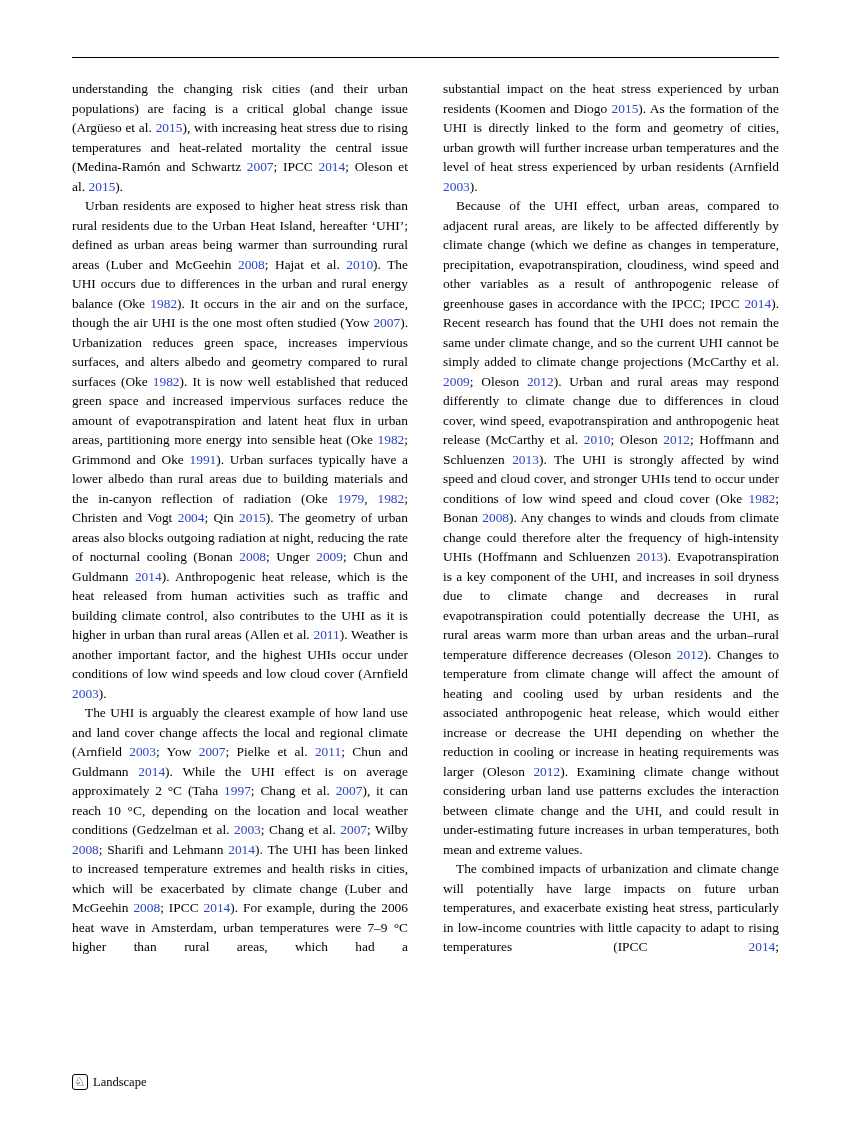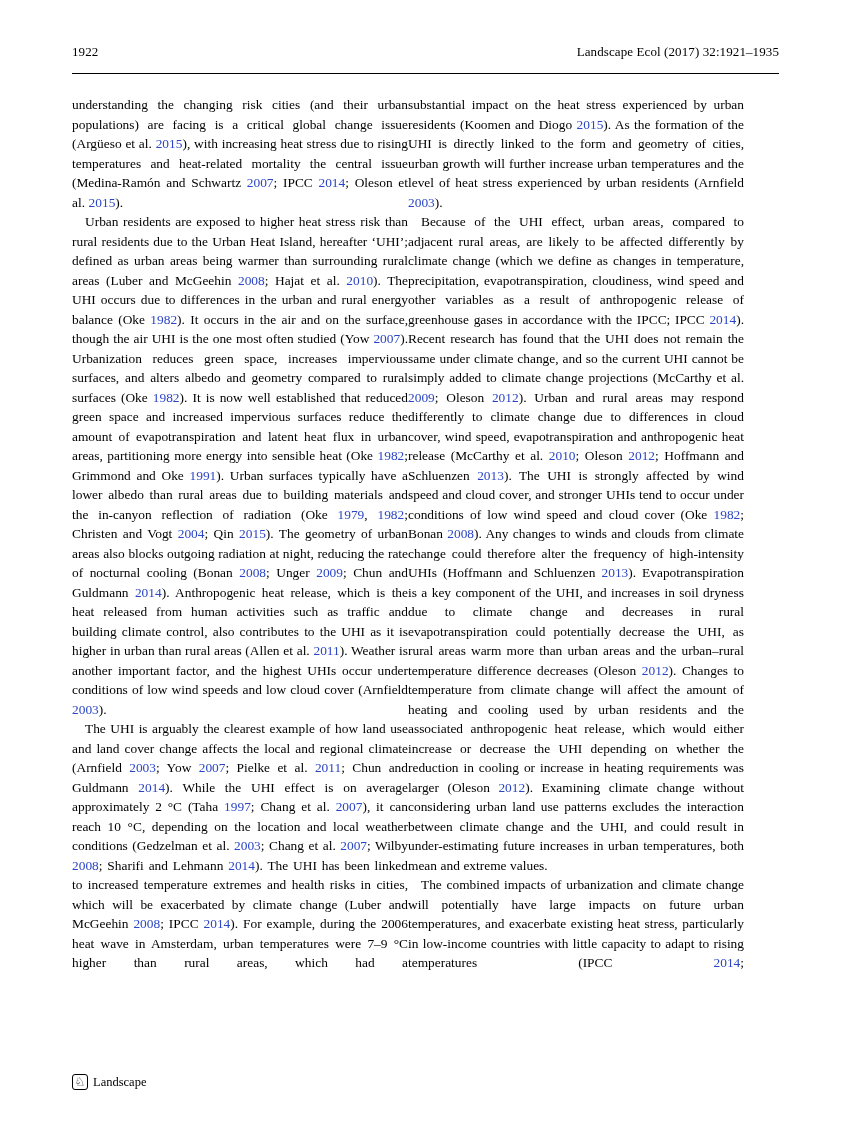--- a/index.html
+++ b/index.html
@@ -25,20 +25,21 @@
     font-size: 13px;
     letter-spacing: 0.1px;
   }
   .head-rule {
     border: none;
     border-top: 1px solid #000;
     margin: 13px 0 0 0;
   }
   .columns {
     display: flex;
+    gap: 35px;
     margin-top: 21px;
   }
   .col {
     width: 336px;
     flex: 0 0 336px;
   }
   .col p {
     margin: 0;
     font-size: 13.4px;
     line-height: 19.5px;
@@ -71,24 +72,20 @@
     line-height: 1;
     margin-right: 5px;
     box-sizing: border-box;
   }
 </style>
 </head>
 <body>
 
 <div class="page">
 
-  <div class="running-head">
-    <span>1922</span>
-    <span>Landscape Ecol (2017) 32:1921–1935</span>
-  </div>
 
   <hr class="head-rule">
 
   <div class="columns">
     <div class="col" id="col-left">
         <p class="">understanding the changing risk cities (and their urban populations) are facing is a critical global change issue (Argüeso et al. <a class="cite" href="#">2015</a>), with increasing heat stress due to rising temperatures and heat-related mortality the central issue (Medina-Ramón and Schwartz <a class="cite" href="#">2007</a>; IPCC <a class="cite" href="#">2014</a>; Oleson et al. <a class="cite" href="#">2015</a>).</p>
         <p class="indent">Urban residents are exposed to higher heat stress risk than rural residents due to the Urban Heat Island, hereafter ‘UHI’; defined as urban areas being warmer than surrounding rural areas (Luber and McGeehin <a class="cite" href="#">2008</a>; Hajat et al. <a class="cite" href="#">2010</a>). The UHI occurs due to differences in the urban and rural energy balance (Oke <a class="cite" href="#">1982</a>). It occurs in the air and on the surface, though the air UHI is the one most often studied (Yow <a class="cite" href="#">2007</a>). Urbanization reduces green space, increases impervious surfaces, and alters albedo and geometry compared to rural surfaces (Oke <a class="cite" href="#">1982</a>). It is now well established that reduced green space and increased impervious surfaces reduce the amount of evapotranspiration and latent heat flux in urban areas, partitioning more energy into sensible heat (Oke <a class="cite" href="#">1982</a>; Grimmond and Oke <a class="cite" href="#">1991</a>). Urban surfaces typically have a lower albedo than rural areas due to building materials and the in-canyon reflection of radiation (Oke <a class="cite" href="#">1979</a>, <a class="cite" href="#">1982</a>; Christen and Vogt <a class="cite" href="#">2004</a>; Qin <a class="cite" href="#">2015</a>). The geometry of urban areas also blocks outgoing radiation at night, reducing the rate of nocturnal cooling (Bonan <a class="cite" href="#">2008</a>; Unger <a class="cite" href="#">2009</a>; Chun and Guldmann <a class="cite" href="#">2014</a>). Anthropogenic heat release, which is the heat released from human activities such as traffic and building climate control, also contributes to the UHI as it is higher in urban than rural areas (Allen et al. <a class="cite" href="#">2011</a>). Weather is another important factor, and the highest UHIs occur under conditions of low wind speeds and low cloud cover (Arnfield <a class="cite" href="#">2003</a>).</p>
         <p class="indent flush">The UHI is arguably the clearest example of how land use and land cover change affects the local and regional climate (Arnfield <a class="cite" href="#">2003</a>; Yow <a class="cite" href="#">2007</a>; Pielke et al. <a class="cite" href="#">2011</a>; Chun and Guldmann <a class="cite" href="#">2014</a>). While the UHI effect is on average approximately 2 °C (Taha <a class="cite" href="#">1997</a>; Chang et al. <a class="cite" href="#">2007</a>), it can reach 10 °C, depending on the location and local weather conditions (Gedzelman et al. <a class="cite" href="#">2003</a>; Chang et al. <a class="cite" href="#">2007</a>; Wilby <a class="cite" href="#">2008</a>; Sharifi and Lehmann <a class="cite" href="#">2014</a>). The UHI has been linked to increased temperature extremes and health risks in cities, which will be exacerbated by climate change (Luber and McGeehin <a class="cite" href="#">2008</a>; IPCC <a class="cite" href="#">2014</a>). For example, during the 2006 heat wave in Amsterdam, urban temperatures were 7–9 °C higher than rural areas, which had a</p>
       </div>
     <div class="col" id="col-right">

